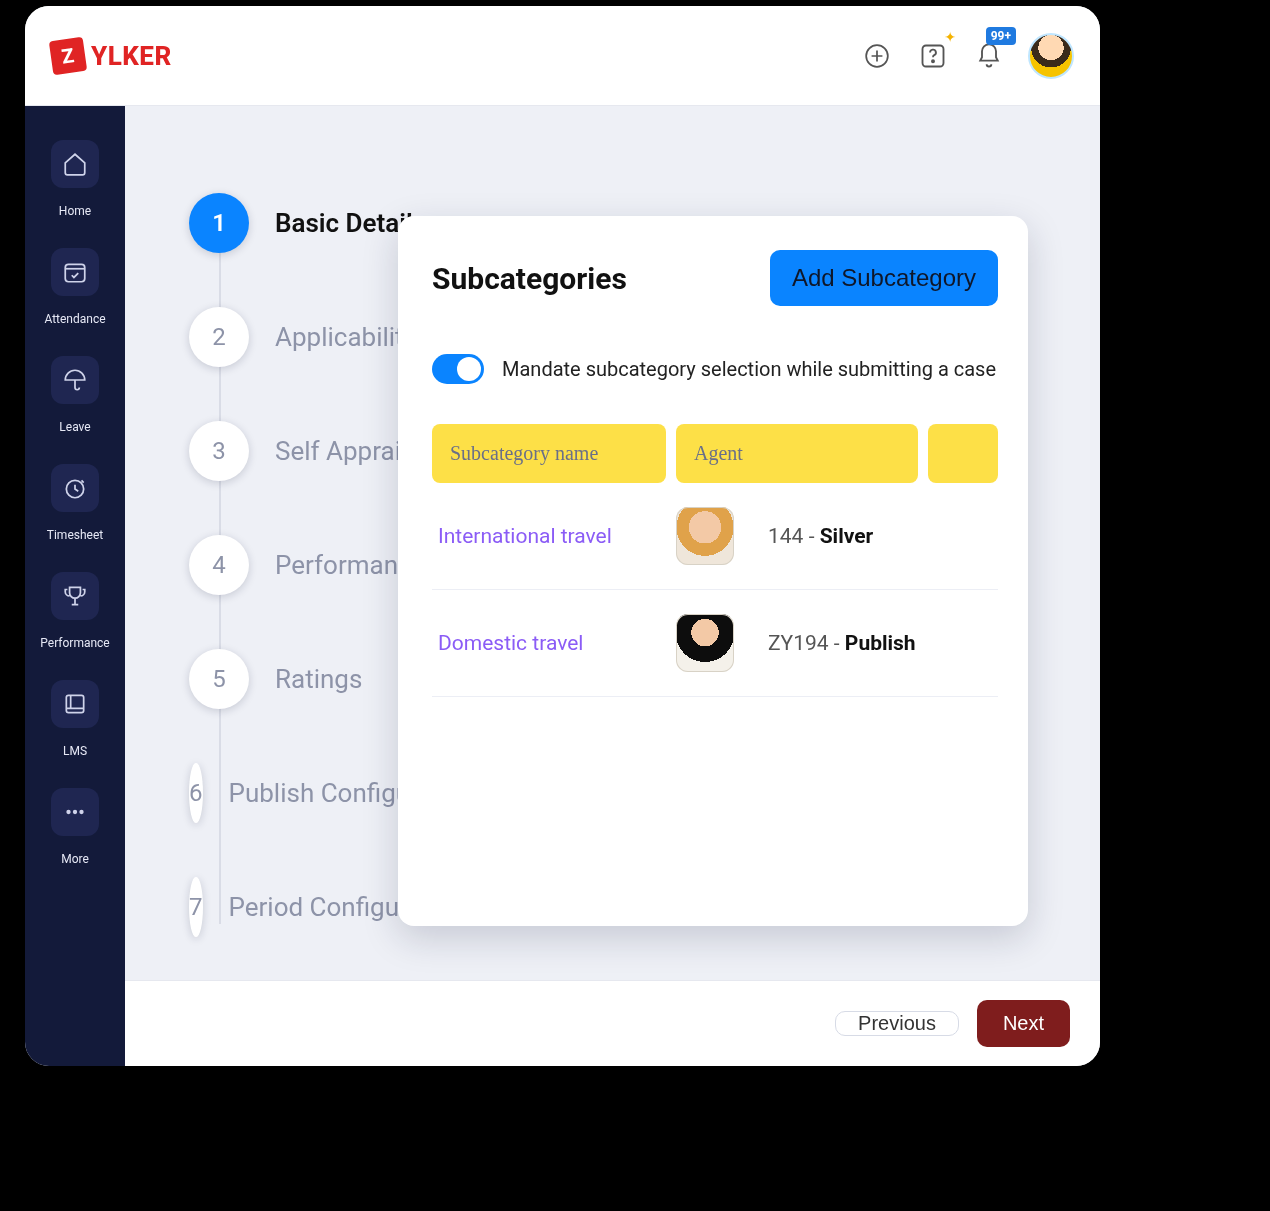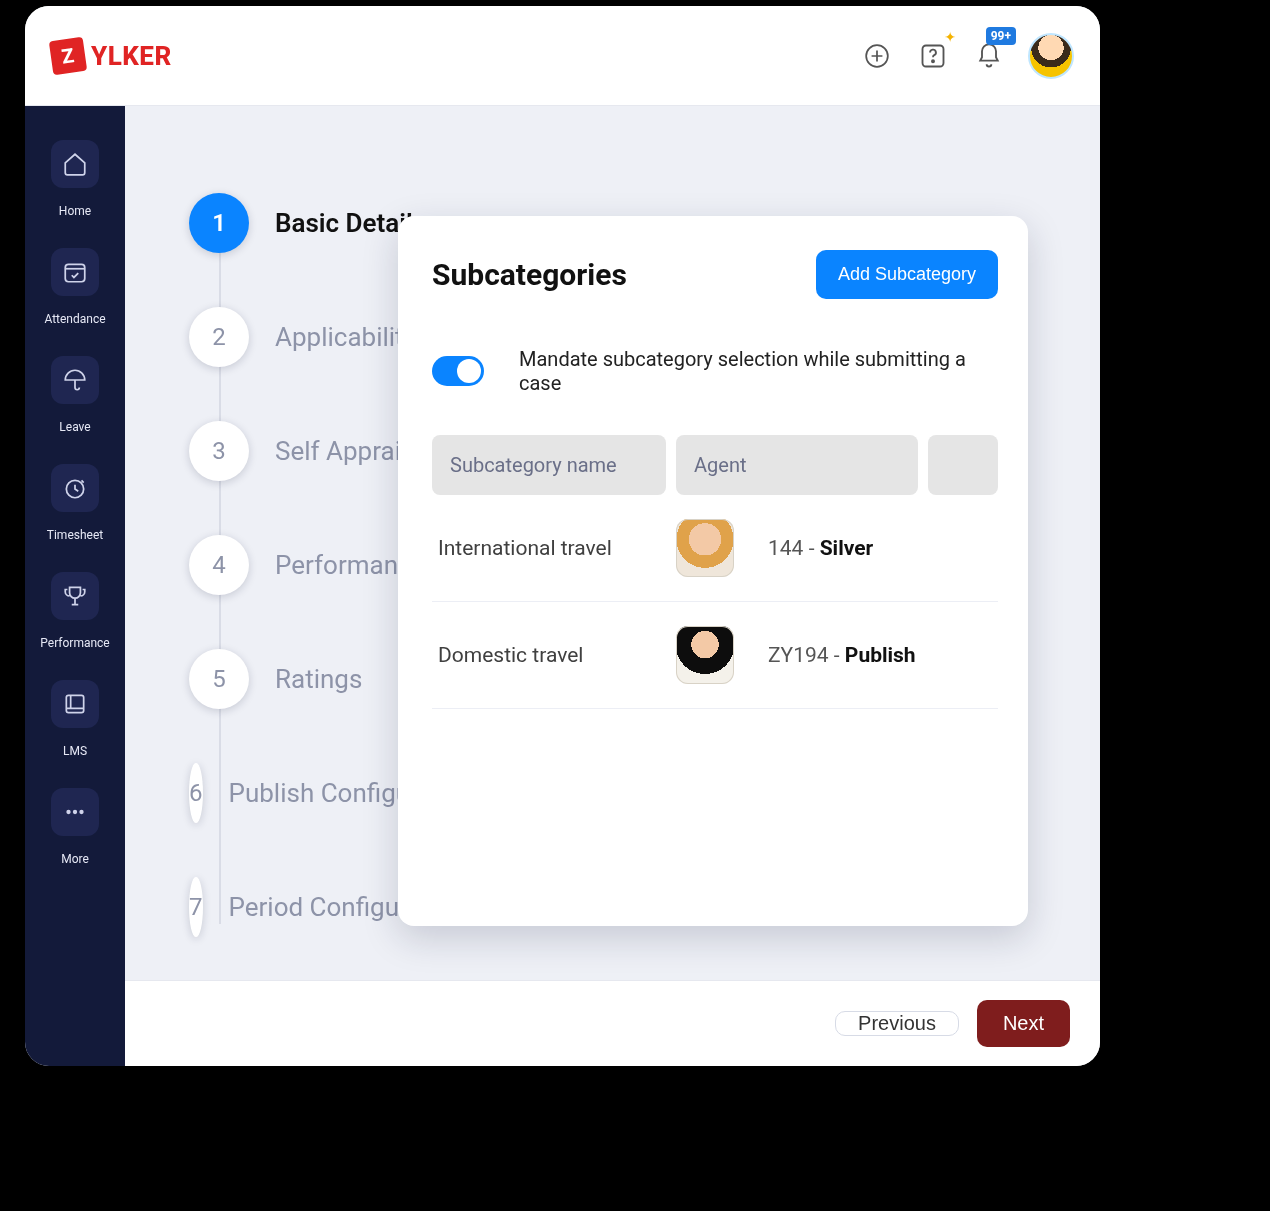--- a/index.html
+++ b/index.html
@@ -105,45 +105,45 @@
   .panel {
     position:absolute; top:210px; left:373px;
     width:630px; height:710px;
     background:#fff; border-radius:16px;
     box-shadow: 0 12px 36px rgba(20,30,60,0.18);
     padding: 34px 30px 20px 34px;
   }
   .panel-head { display:flex; align-items:center; justify-content:space-between; }
   .panel-title { font-size:30px; font-weight:700; color:#111; }
   .btn-primary {
-    background:#0a84ff; color:#ffffff; border:none; border-radius:10px;
-    font-size:18px; padding:14px 22px; cursor:pointer;
+    background:#0a84ff; color:#0f172a; border:none; border-radius:10px;
+    font-size:24px; padding:14px 22px; cursor:pointer;
   }
   .toggle-row { display:flex; align-items:center; gap:18px; margin:48px 0 40px 0; }
   .toggle {
     width:52px; height:30px; border-radius:999px; background:#0a84ff;
     position:relative; cursor:pointer; flex:0 0 auto;
   }
   .toggle::after {
     content:""; position:absolute; top:3px; right:3px;
     width:24px; height:24px; border-radius:50%; background:#fff;
   }
-  .toggle-label { font-size:20px; color:#222;margin-left:17px; }
+  .toggle-label { font-size:20px; color:#222; }
 
   .tbl-head { display:flex; gap:10px; margin-top:30px; }
   .th {
-    background:#e5e5e5; color:#6a6f88; font-size:20px;
-    padding:18px 18px; border-radius:8px;
+    background:#fde047; color:#6a6f88; font-size:20px;
+    padding:18px 18px; border-radius:8px;font-family:Liberation Serif, serif;
   }
   .th.c1 { flex: 0 0 234px; }
   .th.c2 { flex: 0 0 242px; }
   .th.c3 { flex: 0 0 70px; }
 
   .row { display:flex; align-items:center; gap:10px; padding:24px 0; border-bottom:1px solid #eceef5; }
-  .row .c1 { flex:0 0 234px; font-size:21px; color:#404040; padding-left:6px;}
+  .row .c1 { flex:0 0 234px; font-size:21px; color:#8b5cf6; padding-left:6px;}
   .row .c2 { flex:1; display:flex; align-items:center; gap:34px; font-size:21px; color:#555;}
   .agent-ava {
     width:58px; height:58px; border-radius:12px;
     background:#e9e1d6; display:inline-block;
     box-shadow: inset 0 0 0 1px #d8d2c6;
   }
   .agent-ava.a1 { background: radial-gradient(circle at 50% 35%, #f3c9a6 0 34%, #e0a24a 34% 60%, #efe6da 60% 100%);}
   .agent-ava.a2 { background: radial-gradient(circle at 50% 32%, #f3c9a6 0 28%, #0d0d0d 28% 60%, #f4f1ea 60% 100%);}
   .agent-name strong { color:#111; font-weight:700;}
 

